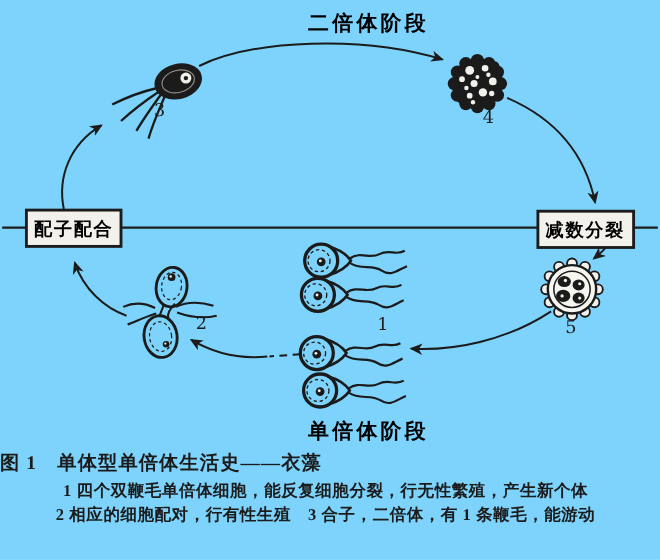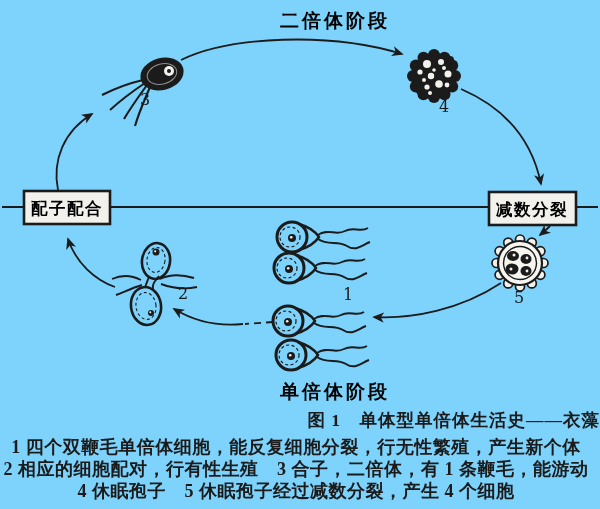--- a/index.html
+++ b/index.html
@@ -8,25 +8,25 @@
     background:#7dd3fc;overflow:hidden;
     font-family:"Liberation Serif","DejaVu Serif",serif;
     color:#1b1b1b;
   }
   .diagram{position:absolute;left:0;top:0;}
   .stage-label{font-weight:bold;letter-spacing:3px;}
   .box-label{font-weight:bold;letter-spacing:1.5px;}
   .num-label{font-family:"DejaVu Serif",serif;}
   .caption{
     position:absolute;left:0;top:408px;width:600px;
-    text-align:right;font-size:17.5px;font-weight:bold;letter-spacing:1px;
+    text-align:left;font-size:17.5px;font-weight:bold;letter-spacing:1px;
   }
   .legend{
     position:absolute;left:0;top:436px;width:592px;
-    text-align:center;font-size:18px;line-height:22px;letter-spacing:0.5px;
+    text-align:center;font-size:15px;line-height:22px;letter-spacing:0.5px;
     font-weight:600;
   }
 </style>
 </head>
 <body>
 
 <div class="page">
 
   <svg class="diagram" width="600" height="405" viewBox="0 0 600 405">
     <defs>
@@ -180,16 +180,15 @@
       <text x="444" y="112">4</text>
       <text x="519" y="303">5</text>
     </g>
   </svg>
 
   <div class="caption">图 1　单体型单倍体生活史——衣藻</div>
 
   <div class="legend">
     <div>1 四个双鞭毛单倍体细胞，能反复细胞分裂，行无性繁殖，产生新个体</div>
     <div>2 相应的细胞配对，行有性生殖　3 合子，二倍体，有 1 条鞭毛，能游动</div>
-    <div>4 休眠孢子　5 休眠孢子经过减数分裂，产生 4 个细胞</div>
   </div>
 
 </div>
 
 </body></html>

